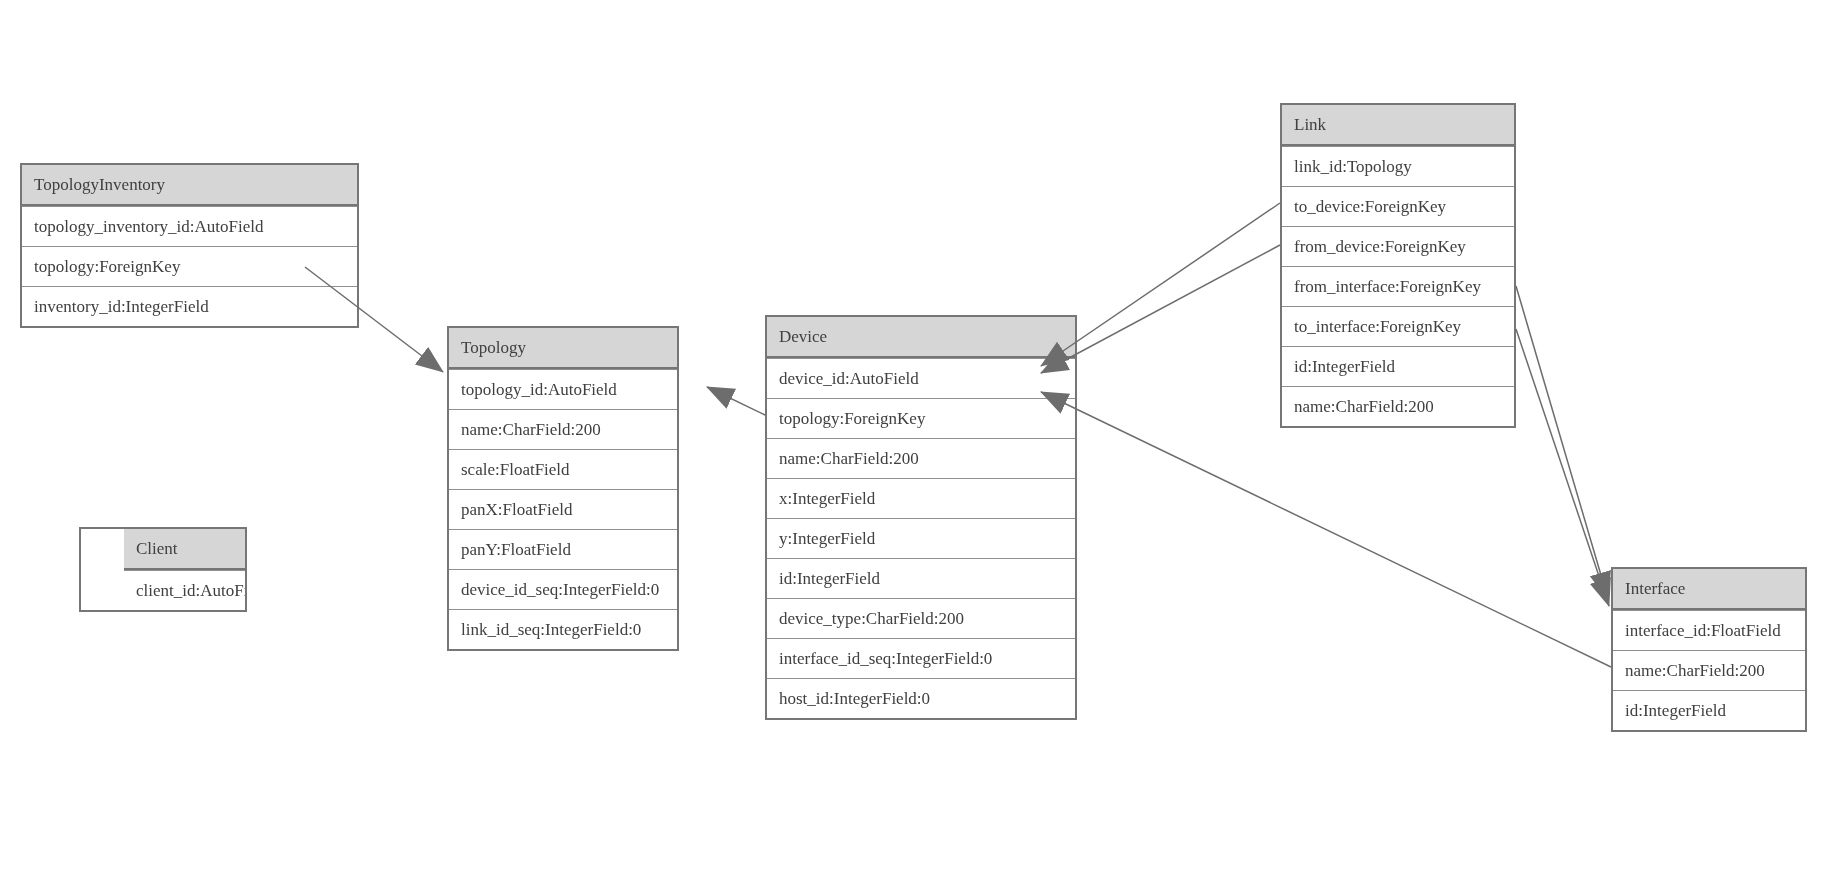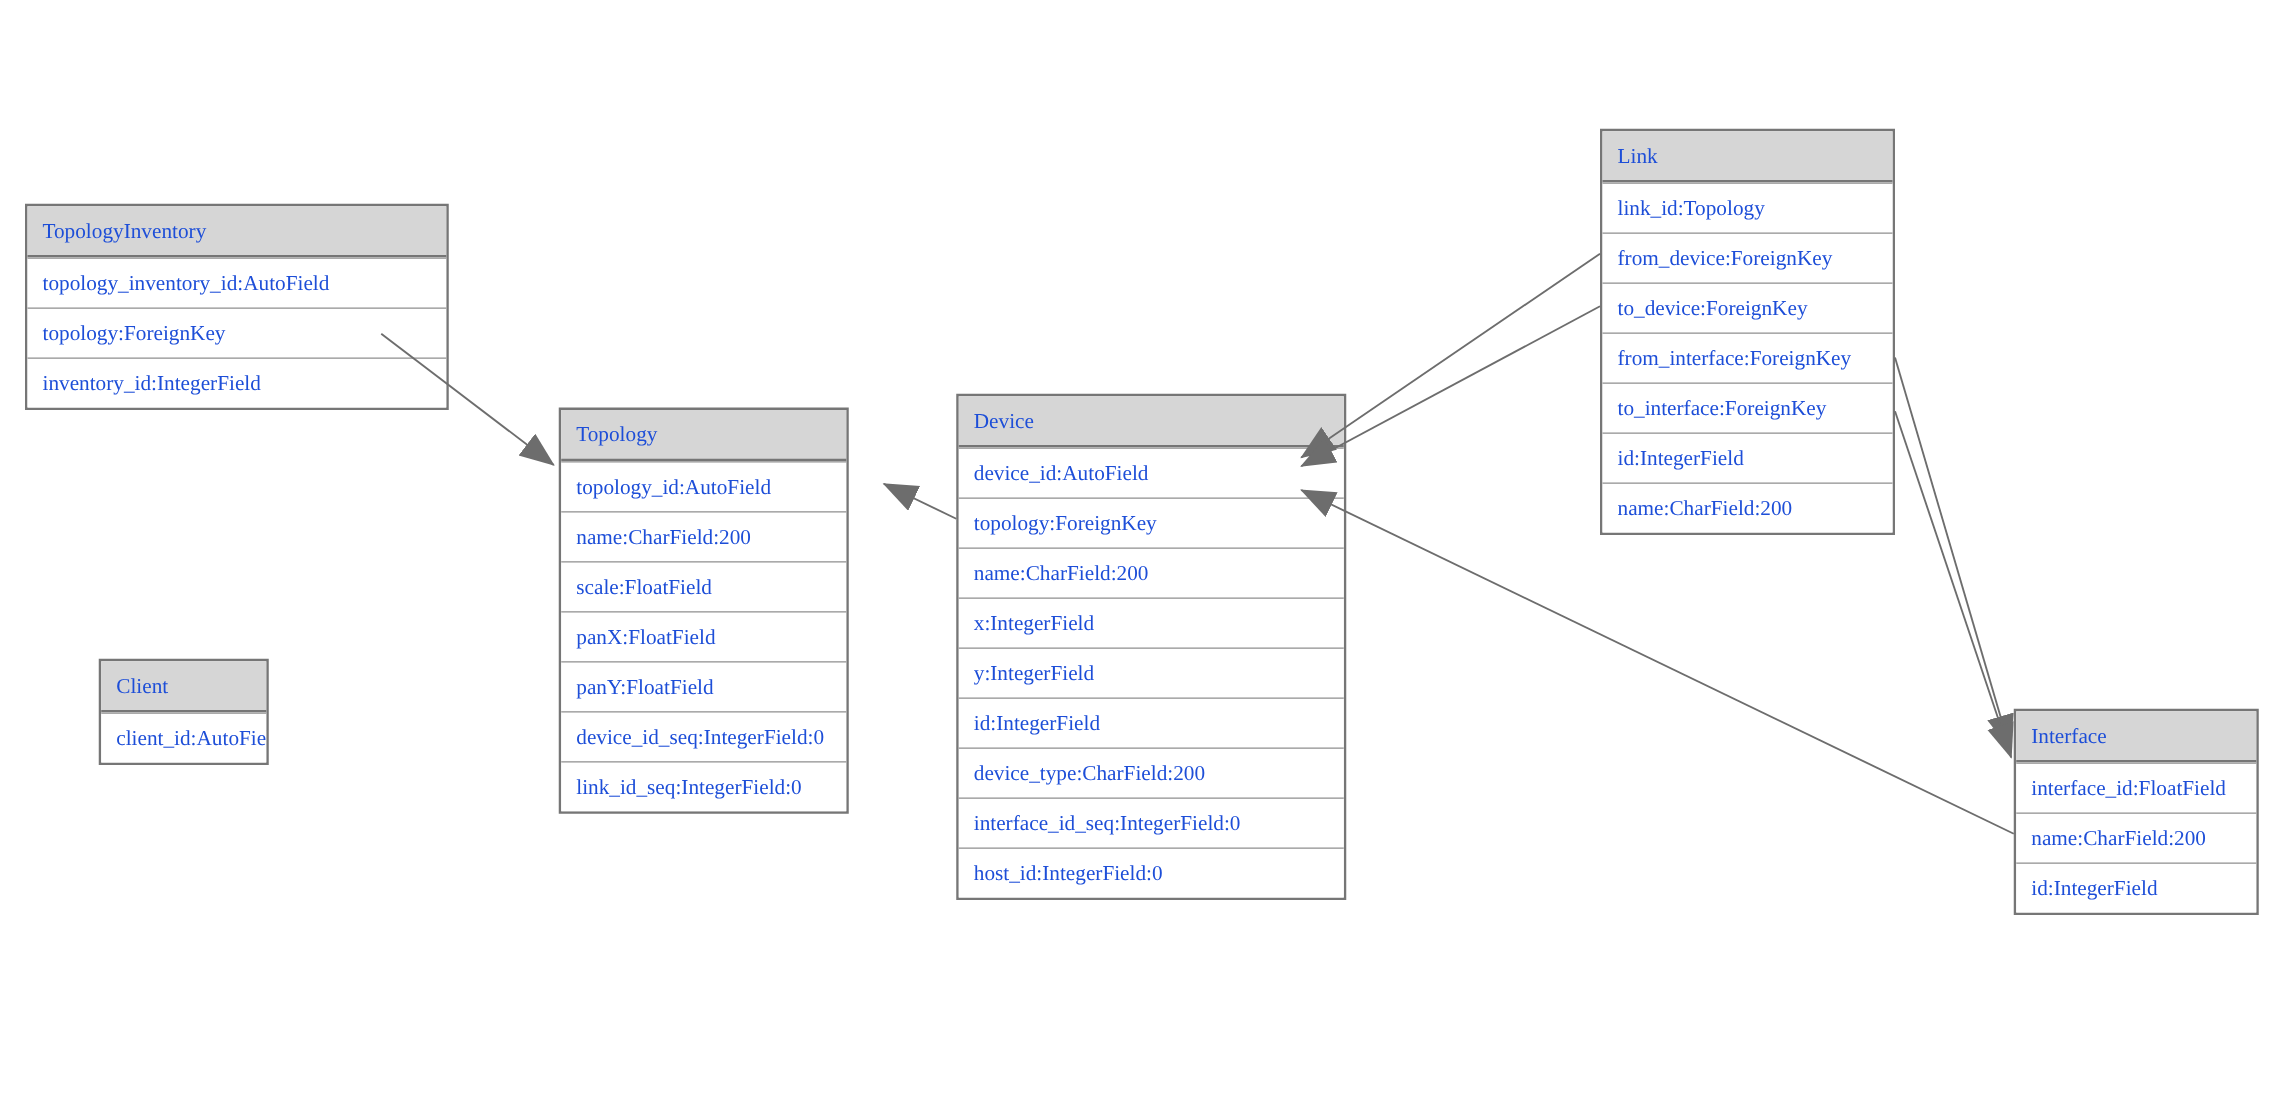--- a/index.html
+++ b/index.html
@@ -16,21 +16,21 @@
     left: 0; top: 0;
     width: 1824px; height: 874px;
     z-index: 2;
     pointer-events: none;
   }
   .entity {
     position: absolute;
     z-index: 1;
     background: #ffffff;
     border: 2px solid #767676;
-    color: #1d4ed8;
+    color: #404040;
     font-size: 17px;
     box-sizing: border-box;
   }
   .entity-header {
     height: 39px;
     line-height: 39px;
     padding-left: 12px;
     background: #d6d6d6;
     border-bottom: 2px solid #767676;
     white-space: nowrap;
@@ -42,21 +42,21 @@
     padding-left: 12px;
     border-top: 1px solid #8f8f8f;
     background: #ffffff;
     white-space: nowrap;
     overflow: hidden;
   }
   .entity-row:first-of-type { border-top: none; }
   
   #entity-topology-inventory { left: 20px;   top: 163px; width: 339px; }
   #entity-topology           { left: 447px;  top: 326px; width: 232px; }
-  #entity-client             { left: 79px;   top: 527px; width: 136px; }
+  #entity-client             { left: 79px;   top: 527px; width: 168px; padding-left: 43px; }
   #entity-device             { left: 765px;  top: 315px; width: 312px; }
   #entity-link               { left: 1280px; top: 103px; width: 236px; }
   #entity-interface          { left: 1611px; top: 567px; width: 196px; }
 </style>
 </head>
 <body>
 
 <div class="canvas">
 
   <svg class="connectors" width="1824" height="874" viewBox="0 0 1824 874" xmlns="http://www.w3.org/2000/svg">
@@ -106,22 +106,22 @@
     <div class="entity-row">y:IntegerField</div>
     <div class="entity-row">id:IntegerField</div>
     <div class="entity-row">device_type:CharField:200</div>
     <div class="entity-row">interface_id_seq:IntegerField:0</div>
     <div class="entity-row">host_id:IntegerField:0</div>
   </div>
 
   <div class="entity" id="entity-link">
     <div class="entity-header">Link</div>
     <div class="entity-row">link_id:Topology</div>
+    <div class="entity-row">to_device:ForeignKey</div>
     <div class="entity-row">from_device:ForeignKey</div>
-    <div class="entity-row">to_device:ForeignKey</div>
     <div class="entity-row">from_interface:ForeignKey</div>
     <div class="entity-row">to_interface:ForeignKey</div>
     <div class="entity-row">id:IntegerField</div>
     <div class="entity-row">name:CharField:200</div>
   </div>
 
   <div class="entity" id="entity-interface">
     <div class="entity-header">Interface</div>
     <div class="entity-row">interface_id:FloatField</div>
     <div class="entity-row">name:CharField:200</div>

